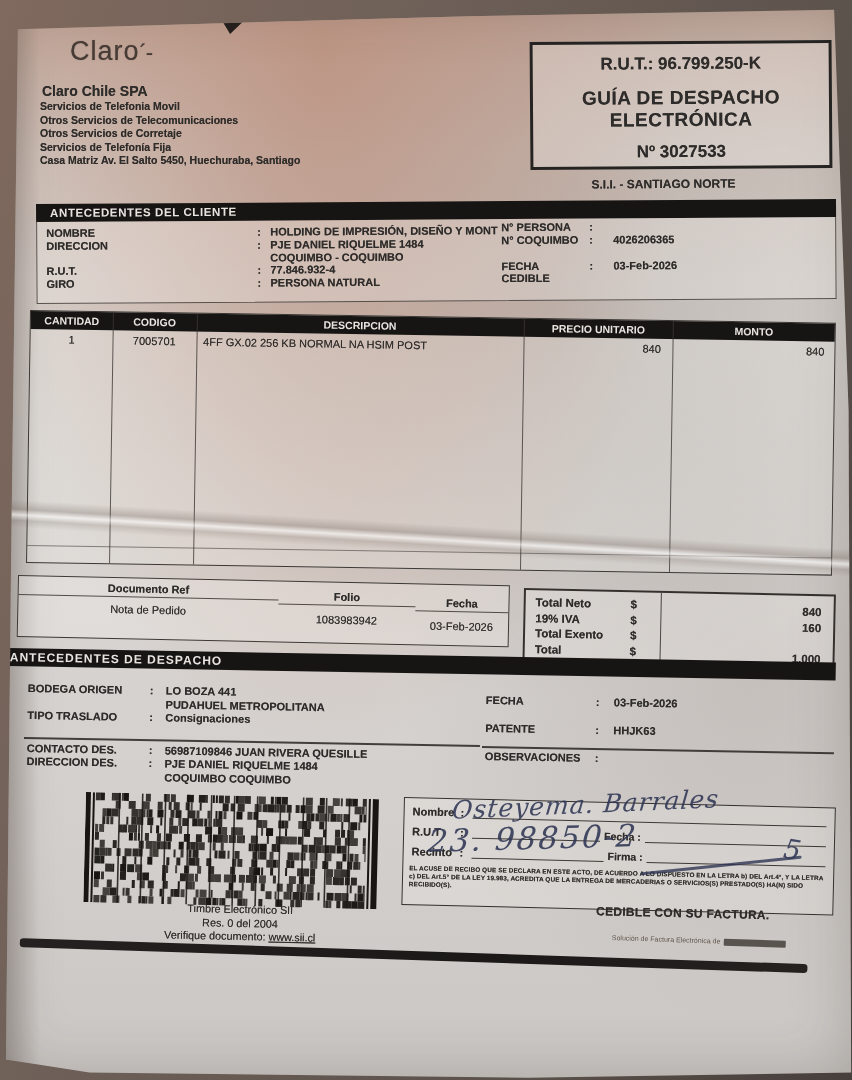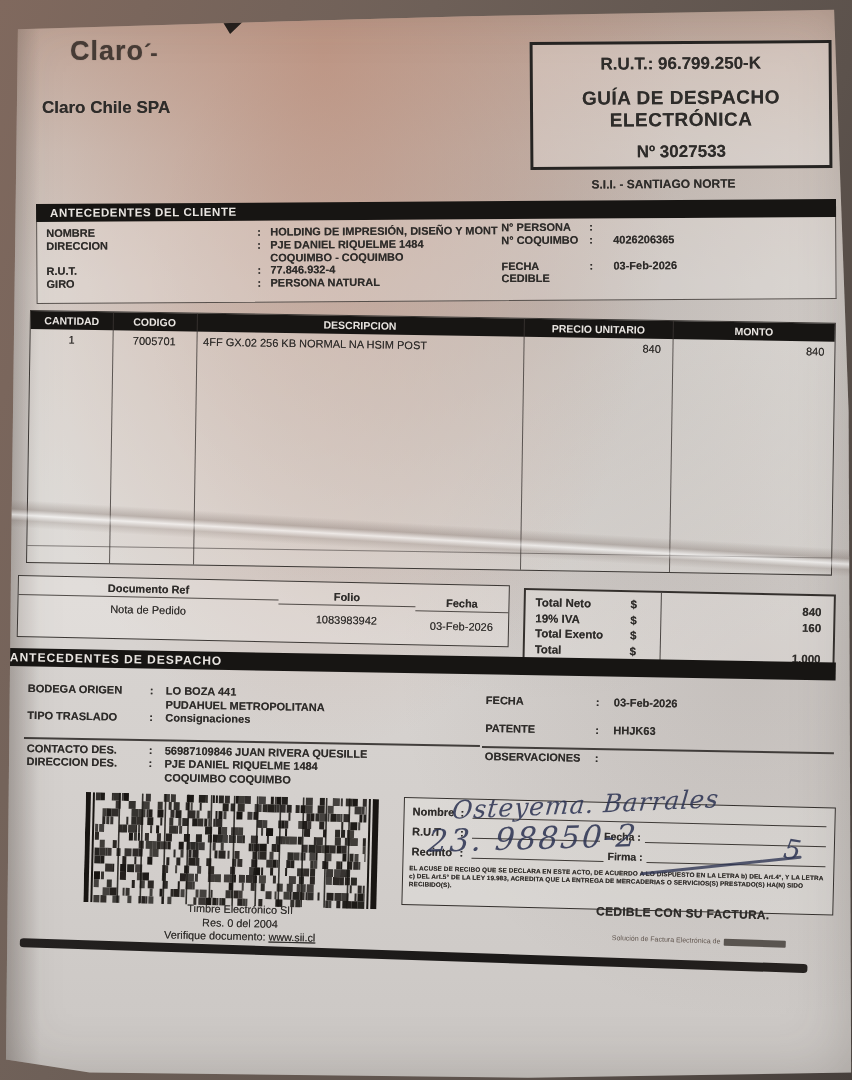--- a/index.html
+++ b/index.html
@@ -21,23 +21,23 @@
   }
   .shade-left{position:absolute;left:0;top:0;width:40px;height:100%;background:linear-gradient(90deg,rgba(70,58,52,.35),rgba(70,58,52,0));}
   .crease{position:absolute;left:-10px;top:498px;width:900px;height:28px;transform:rotate(3.4deg);transform-origin:left center;
     background:linear-gradient(to bottom,rgba(0,0,0,0) 0%,rgba(108,93,86,.30) 34%,rgba(255,255,255,.55) 54%,rgba(118,104,97,.22) 74%,rgba(0,0,0,0) 100%);}
   .txt{color:#2e2c2a;text-shadow:0 0 .5px rgba(52,47,44,.7);}
   .b{font-weight:bold;}
 
   
   .corner-mark{position:absolute;left:196px;top:0;width:62px;height:34px;background:#241f1c;
     clip-path:polygon(0 0,100% 0,92% 35%,55% 100%,40% 55%);}
-  .logo{position:absolute;left:70px;top:36px;font-size:27px;font-weight:bold;color:#463b35;letter-spacing:1px;text-shadow:0 0 1px rgba(70,59,53,.6);}
+  .logo{position:absolute;left:70px;top:36px;font-size:27px;font-weight:normal;color:#463b35;letter-spacing:1px;text-shadow:0 0 1px rgba(70,59,53,.6);}
   .logo .accent{font-size:22px;letter-spacing:-1px;}
-  .company-name{position:absolute;left:42px;top:98px;font-size:17px;}
+  .company-name{position:absolute;left:42px;top:83px;font-size:14px;}
   .company-lines{position:absolute;left:40px;top:100px;font-size:10.5px;line-height:13.6px;}
   .rut-box{position:absolute;left:530px;top:41px;width:302px;height:128px;border:3px solid #262422;
     background:rgba(240,238,236,.35);text-align:center;transform:rotate(-.4deg);}
   .rut-box .rut{margin-top:10px;font-size:17px;}
   .rut-box .t1{margin-top:13px;font-size:19px;letter-spacing:.5px;}
   .rut-box .t2{font-size:19px;letter-spacing:.5px;}
   .rut-box .num{margin-top:11px;font-size:17px;}
   .sii{position:absolute;left:556px;top:177px;width:215px;text-align:center;font-size:12px;transform:rotate(-.4deg);}
 
   
@@ -105,20 +105,27 @@
 </head>
 <body>
 
 <div class="photo">
   <div class="paper">
     <div class="shade-left"></div>
 
     <div class="corner-mark"></div>
     <div class="logo"><span>Claro</span><span class="accent">´-</span></div>
     <div class="company-name txt b">Claro Chile SPA</div>
+    <div class="company-lines txt b">
+      <div>Servicios de Telefonia Movil</div>
+      <div>Otros Servicios de Telecomunicaciones</div>
+      <div>Otros Servicios de Corretaje</div>
+      <div>Servicios de Telefonía Fija</div>
+      <div>Casa Matriz Av. El Salto 5450, Huechuraba, Santiago</div>
+    </div>
 
     <div class="rut-box txt b">
       <div class="rut">R.U.T.: 96.799.250-K</div>
       <div class="t1">GUÍA DE DESPACHO</div>
       <div class="t2">ELECTRÓNICA</div>
       <div class="num">Nº 3027533</div>
     </div>
     <div class="sii txt b">S.I.I. - SANTIAGO NORTE</div>
 
     <div class="client">

